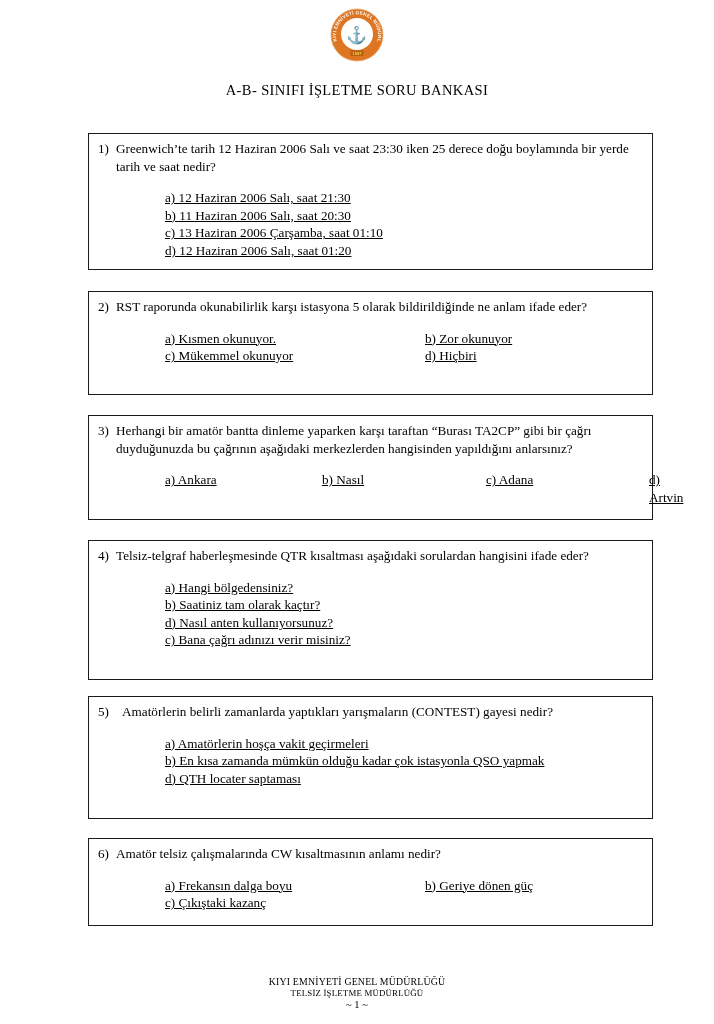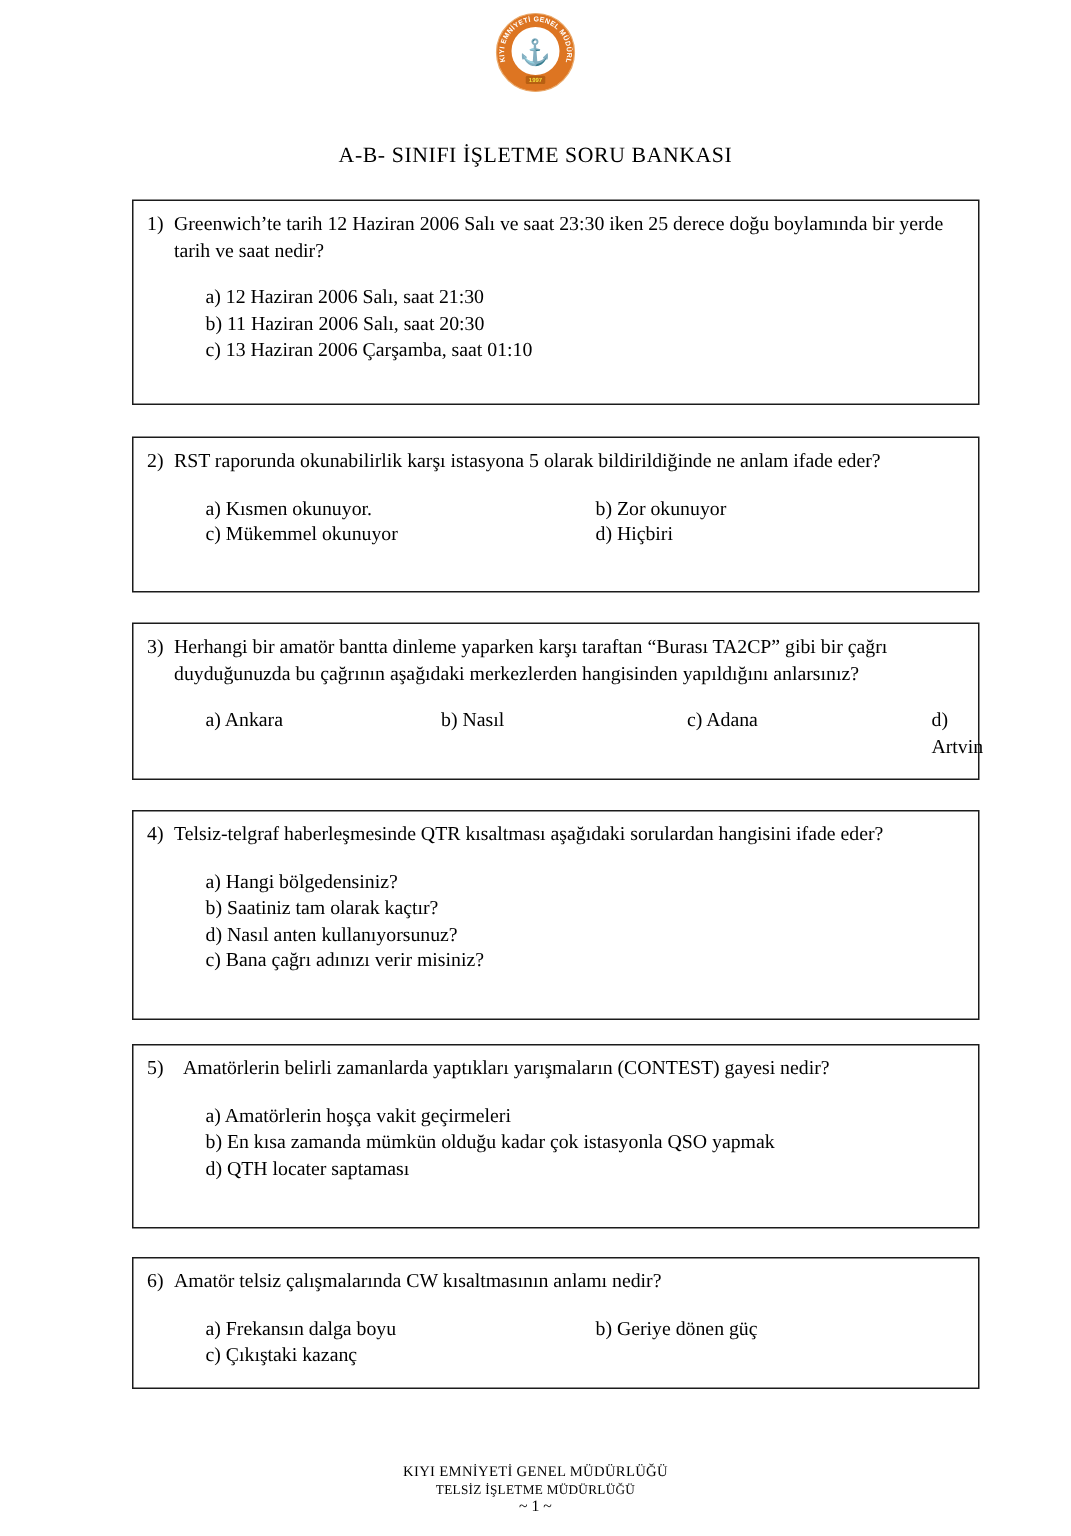--- a/index.html
+++ b/index.html
@@ -12,21 +12,21 @@
     color:#000;
     overflow:hidden;
   }
 
   
   .logo-wrap { position:absolute; top:8px; left:0; width:100%; display:flex; justify-content:center; }
   .logo-wrap svg { display:block; }
 
   
   .doc-title {
-    position:absolute; top:96px; left:0; width:100%;
+    position:absolute; top:82px; left:0; width:100%;
     text-align:center;
     font-size:14.5px; letter-spacing:0.4px;
     font-weight:normal;
   }
 
   
   .qbox {
     position:absolute; left:88px; width:565px;
     box-sizing:border-box;
     border:1px solid #1b1b1b;
@@ -39,21 +39,21 @@
   .q3 { top:415px; height:105px; }
   .q4 { top:540px; height:140px; }
   .q5 { top:696px; height:123px; }
   .q6 { top:838px; height:88px;  }
 
   .qhead { display:flex; align-items:flex-start; }
   .qnum  { flex:0 0 18px; padding-left:1px; }
   .q5 .qnum { flex-basis:24px; }
   .qtext { flex:1; }
 
-  .qopts { margin-left:40px; margin-top:14px; }
+  .qopts { margin-left:68px; margin-top:14px;text-decoration:underline; }
   .opts-list .opt { display:block; }
   .opts-two-col  { display:grid; grid-template-columns:260px auto; }
   .opts-four-col { display:grid; grid-template-columns:128px 135px 134px auto;gap:29px; }
 
   
   .footer { position:absolute; top:976px; left:0; width:100%; text-align:center; }
   .footer .f1 { font-size:9.8px; letter-spacing:0.2px; }
   .footer .f2 { font-size:8.8px; letter-spacing:0.2px; margin-top:1px; }
   .footer .fp { font-size:10.5px; margin-top:1px; }
 </style>
@@ -83,20 +83,21 @@
   <div id="questions">
   <section class="qbox q1">
     <div class="qhead">
       <span class="qnum">1)</span>
       <div class="qtext">Greenwich’te tarih 12 Haziran 2006 Salı ve saat 23:30 iken 25 derece doğu boylamında bir yerde tarih ve saat nedir?</div>
     </div>
     <div class="qopts opts-list">
           <div class="opt">a) 12 Haziran 2006 Salı, saat 21:30</div>
           <div class="opt">b) 11 Haziran 2006 Salı, saat 20:30</div>
           <div class="opt">c) 13 Haziran 2006 Çarşamba, saat 01:10</div>
+          <div class="opt">d) 12 Haziran 2006 Salı, saat 01:20</div>
         </div>
   </section>
 
   <section class="qbox q2">
     <div class="qhead">
       <span class="qnum">2)</span>
       <div class="qtext">RST raporunda okunabilirlik karşı istasyona 5 olarak bildirildiğinde ne anlam ifade eder?</div>
     </div>
     <div class="qopts opts-two-col">
           <div class="opt">a) Kısmen okunuyor.</div>

